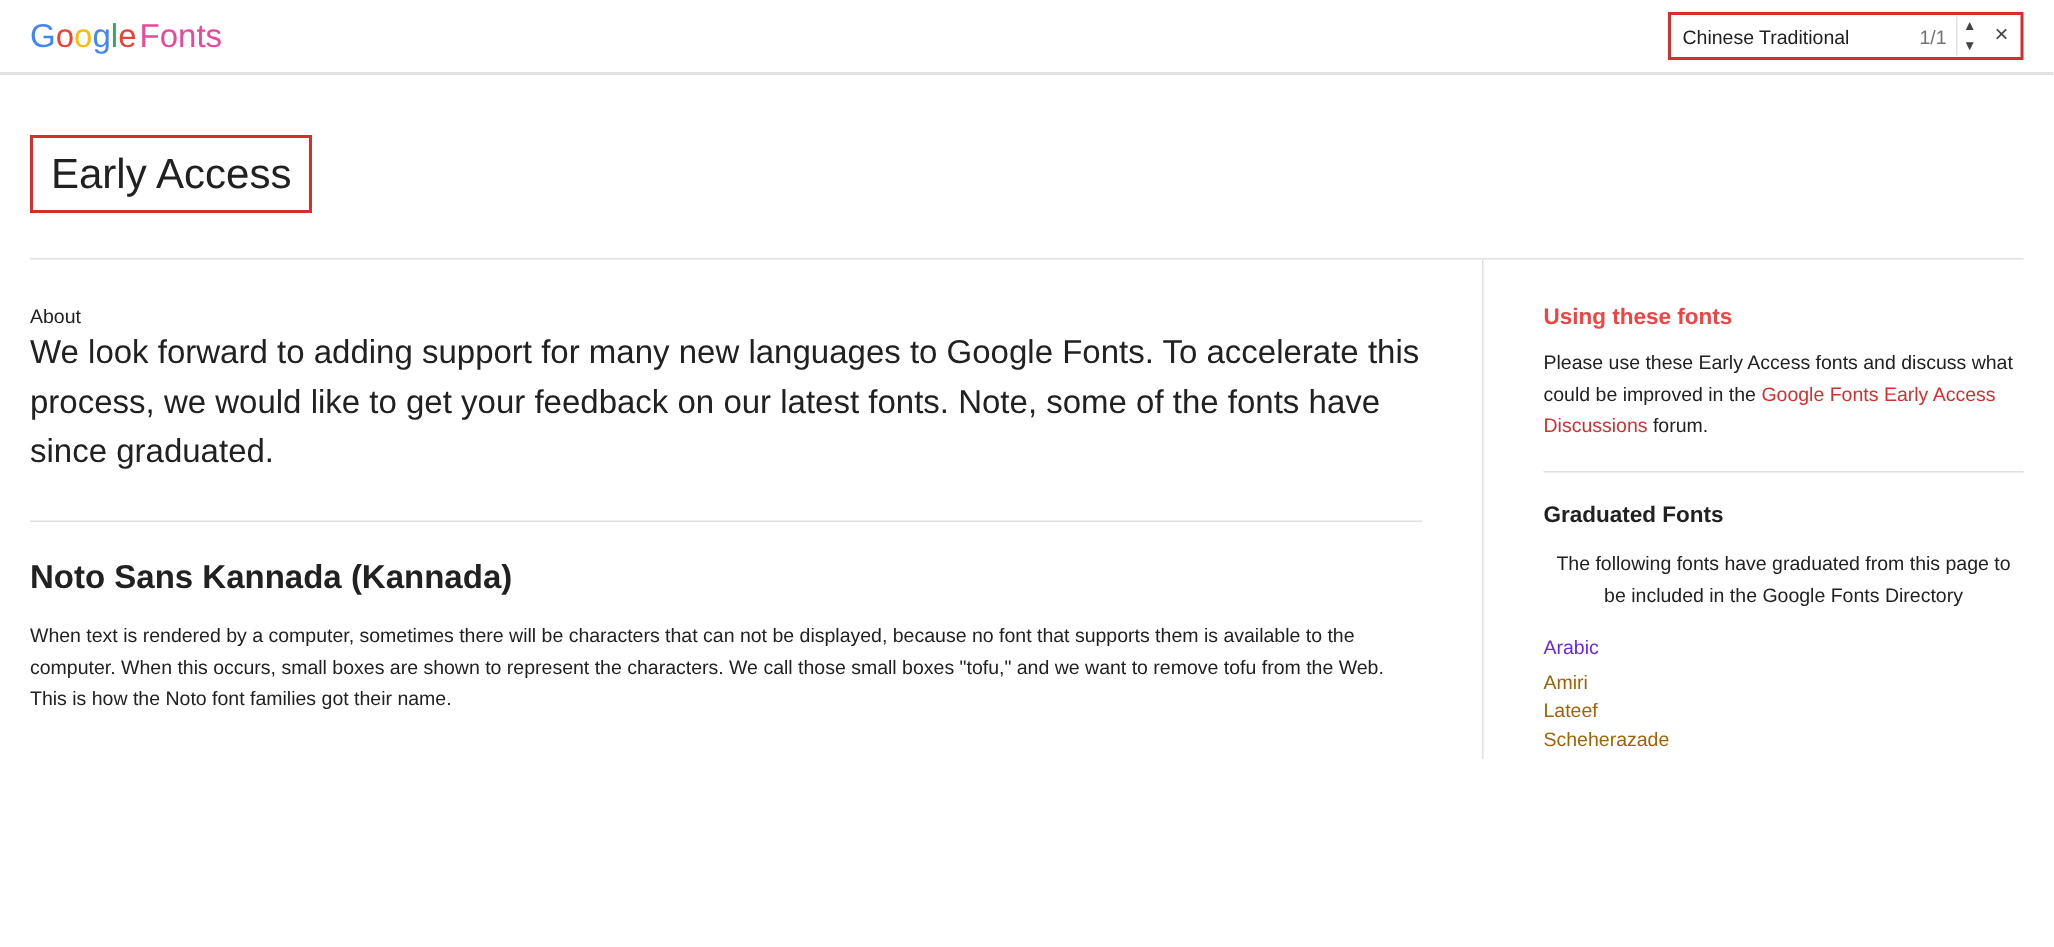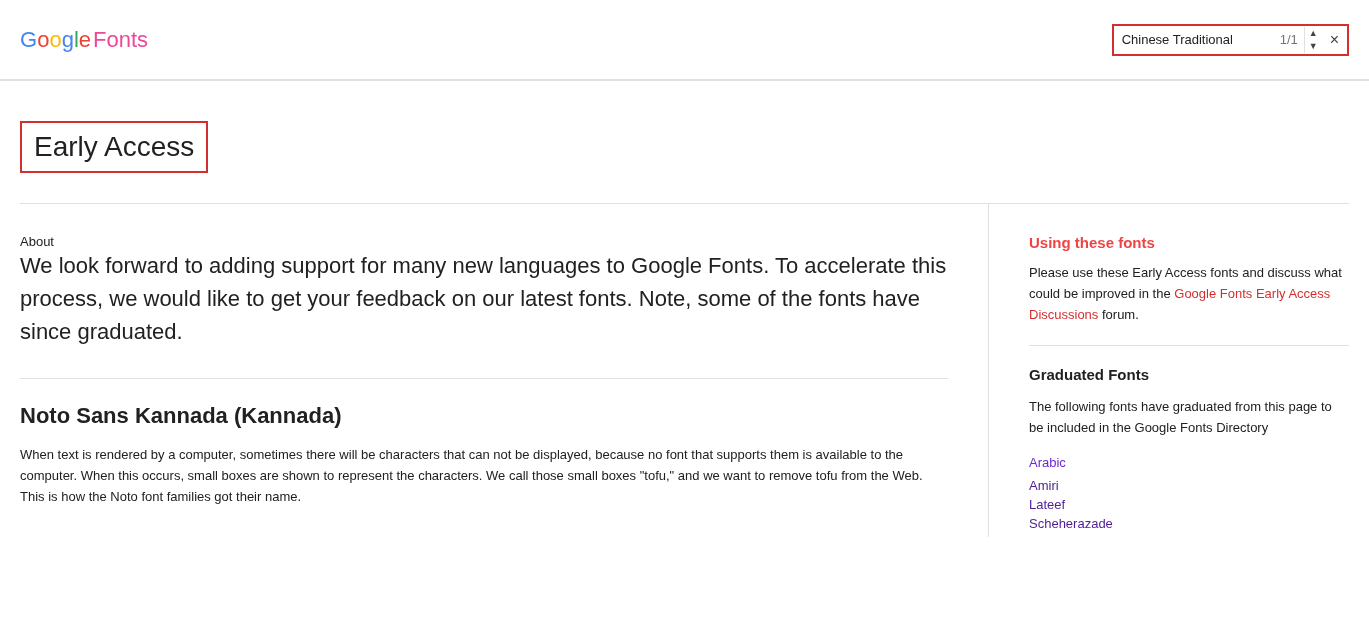--- a/index.html
+++ b/index.html
@@ -14,21 +14,21 @@
       font-size: 14px;
     }
 
     
     .header {
       display: flex;
       align-items: center;
       justify-content: space-between;
       padding: 10px 20px;
       border-bottom: 1px solid #e0e0e0;
-      height: 80px;
+      height: 49px;
     }
     .logo {
       display: flex;
       align-items: center;
       gap: 2px;
       font-size: 22px;
       color: #444;
     }
     .logo-g { color: #4285F4; }
     .logo-o1 { color: #EA4335; }
@@ -201,33 +201,34 @@
       font-weight: 700;
       color: #212121;
       margin-bottom: 14px;
     }
 
     .graduated-desc {
       font-size: 13px;
       line-height: 1.6;
       color: #212121;
       margin-bottom: 16px;
+      text-align: center;
     }
 
     .language-label {
       font-size: 13px;
       font-weight: 400;
       color: #6d28d9;
       margin-bottom: 8px;
     }
 
     .font-link {
       display: block;
       font-size: 13px;
-      color: #4c1d95;
+      color: #a16207;
       text-decoration: none;
       margin-bottom: 4px;
     }
   </style>
 </head>
 <body>
 
 <div class="header">
   <div class="logo">
     <span>

